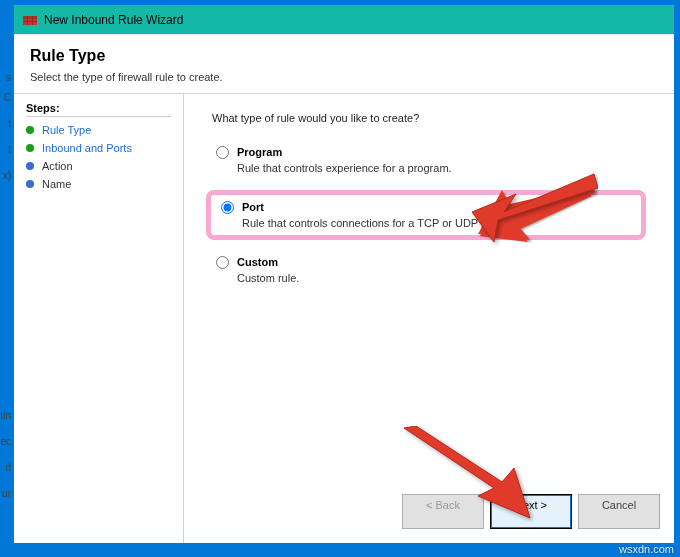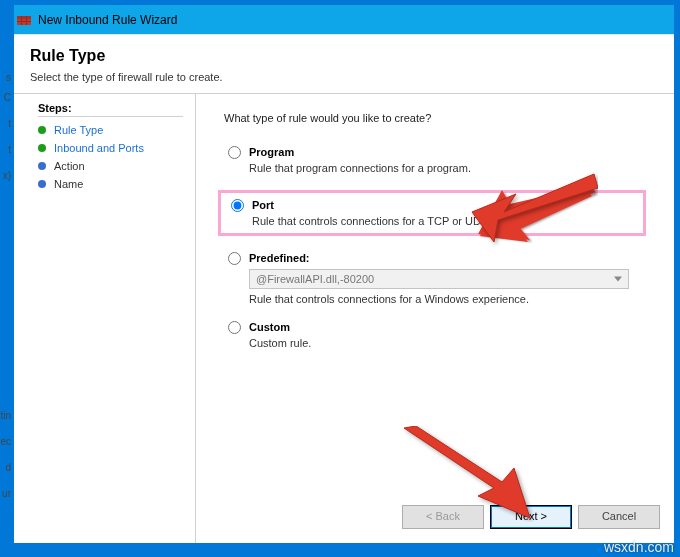--- a/index.html
+++ b/index.html
@@ -21,22 +21,22 @@
       height: 540px;
       background: #fff;
       border: 1px solid #0178d7;
       display: flex;
       flex-direction: column;
     }
     .titlebar {
       height: 30px;
       display: flex;
       align-items: center;
-      padding: 0 2px;
-      background: #0ea5e9;
+      padding: 0 8px;
+      background: #14b8a6;
       border-bottom: 1px solid #e5e5e5;
     }
     .titlebar .icon {
       width: 16px; height: 16px;
       margin-right: 6px;
       display: inline-block;
     }
     .titlebar .title {
       font-size: 12px;
       color: #000;
@@ -54,21 +54,20 @@
       font-size: 11px;
       color: #333;
     }
     .divider {
       border-top: 1px solid #d0d0d0;
     }
     .body {
       flex: 1;
       display: flex;
       position: relative;
-      padding-left: 12px;
     }
     .steps-col {
       width: 170px;
       border-right: 1px solid #d0d0d0;
       padding: 8px 0 0 12px;
     }
     .steps-col .steps-title {
       font-weight: 700;
       font-size: 11px;
       margin-bottom: 2px;
@@ -119,25 +118,25 @@
       font-size: 11px;
       font-weight: 700;
       color: #000;
     }
     .option-desc {
       font-size: 11px;
       color: #333;
       margin: 3px 0 0 21px;
     }
     .option.selected {
-      border: 3px solid #f9a8d4;
+      border: 5px solid #f9a8d4;
       padding: 6px 10px;
       margin-left: -6px;
       margin-right: 6px;
-      border-radius: 0;
+      border-radius: 8px;
     }
     .predef-select {
       margin: 4px 0 4px 21px;
       width: 380px;
     }
     .predef-select .box {
       background: #f1f1f1;
       border: 1px solid #c4c4c4;
       color: #777;
       padding: 3px 22px 3px 6px;
@@ -155,21 +154,21 @@
     }
     .footer {
       position: absolute;
       bottom: 14px;
       right: 14px;
       display: flex;
       gap: 6px;
     }
     .btn {
       min-width: 82px;
-      height: 24px;
+      height: 35px;
       border: 1px solid #adadad;
       background: #e1e1e1;
       font-size: 11px;
       color: #444;
       text-align: center;
       line-height: 21px;
       padding: 0 10px;
       cursor: pointer;
       margin-top: 9px;
     }
@@ -184,21 +183,21 @@
       box-shadow: inset 0 0 0 1px #0078d7;
     }
     .arrow {
       position: absolute;
       pointer-events: none;
     }
     .watermark {
       position: absolute;
       right: 6px;
       bottom: 2px;
-      font-size: 14px;
+      font-size: 11px;
       color: rgba(255,255,255,0.9);
       text-shadow: 0 0 2px rgba(0,0,0,0.5);
     }
     .left-artifacts {
       position: absolute;
       left: 0; top: 62px;
       width: 12px;
       height: 420px;
     }
     .left-artifacts span {
@@ -270,41 +269,31 @@
     </div>
 
     <div class="content-col">
       <div class="prompt">What type of rule would you like to create?</div>
 
       <div class="option">
         <div class="option-row">
           <input type="radio" name="ruletype" style="">
           <label>Program</label>
         </div>
-        <div class="option-desc">Rule that program connections for a program.</div>
+        <div class="option-desc">Rule that controls experience for a program.</div>
       </div>
 
       <div class="option selected">
         <div class="option-row">
           <input type="radio" name="ruletype" checked="" style="">
           <label>Port</label>
         </div>
         <div class="option-desc">Rule that controls connections for a TCP or UDP port.</div>
       </div>
 
-      <div class="option">
-        <div class="option-row">
-          <input type="radio" name="ruletype" style="">
-          <label>Predefined:</label>
-        </div>
-        <div class="predef-select">
-          <div class="box">@FirewallAPI.dll,-80200</div>
-        </div>
-        <div class="option-desc">Rule that controls connections for a Windows experience.</div>
-      </div>
 
       <div class="option">
         <div class="option-row">
           <input type="radio" name="ruletype" style="">
           <label>Custom</label>
         </div>
         <div class="option-desc">Custom rule.</div>
       </div>
 
     </div>

